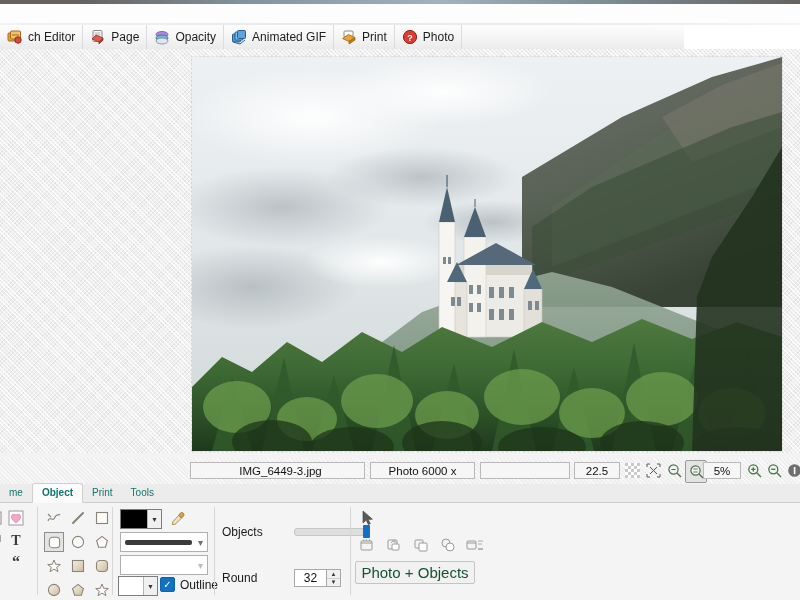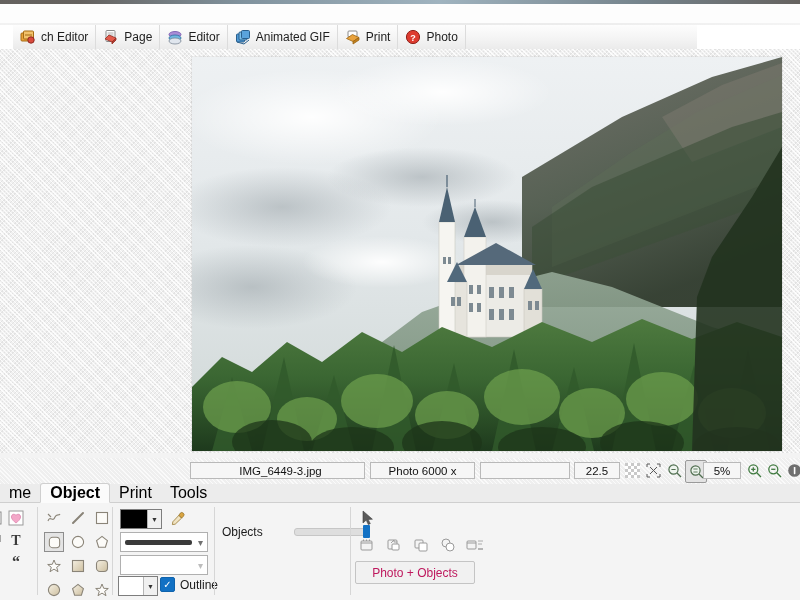--- a/index.html
+++ b/index.html
@@ -14,21 +14,21 @@
   .top-sliver{position:absolute;left:0;top:0;width:800px;height:4px;
     background:linear-gradient(90deg,#4a4643 0%,#4a4643 10%,#6a7f8c 30%,#8fa6b4 55%,#5d6e78 80%,#4a4643 100%);
     opacity:.85;}
   .top-white{position:absolute;left:0;top:4px;width:800px;height:20px;background:#fdfdfd;}
   .top-seam{position:absolute;left:0;top:23px;width:800px;height:2px;
     background:linear-gradient(90deg,#f2f2f2,#e8e8e8 40%,#ececec 70%,#f4f4f4);}
 
   
   .menubar{position:absolute;left:0;top:25px;width:684px;height:24px;
     background:linear-gradient(180deg,#fdfdfd 0%,#f4f4f4 55%,#ebebeb 100%);
-    border-bottom:1px solid #d3d3d3;display:flex;align-items:flex-end;margin-left:13px;}
+    border-bottom:1px solid #d3d3d3;display:flex;align-items:flex-end;}
   .menu-item{display:flex;align-items:center;height:24px;padding:0 7px;gap:5px;
     border-right:1px solid #dcdcdc;white-space:nowrap;cursor:default;}
   .menu-label{font-size:12px;color:#1e1e1e;}
   .mi-icon{width:16px;height:16px;flex:0 0 16px;position:relative;display:block;}
 
   
   .canvas-area{position:absolute;left:0;top:49px;width:800px;height:404px;
     background:#f0f0f0;
     background-image:
       repeating-linear-gradient(45deg, rgba(255,255,255,.85) 0 1px, rgba(0,0,0,0) 1px 3px),
@@ -52,21 +52,21 @@
   .sb-size{position:absolute;left:574px;top:462px;width:46px;}
   .sb-zoom{position:absolute;left:703px;top:462px;width:38px;}
   .sb-btn{position:absolute;top:460px;width:20px;height:21px;display:flex;
     align-items:center;justify-content:center;cursor:default;}
   .sb-btn.pressed{border:1px solid #9a9a9a;background:#e3e3e3;border-radius:2px;}
 
   
   .dock{position:absolute;left:0;top:484px;width:800px;height:116px;background:#f2f2f2;}
   .tabrow{position:absolute;left:0;top:0;height:18px;width:800px;
     border-bottom:1px solid #cfcfcf;background:#ececec;display:flex;align-items:flex-end;}
-  .tab{height:18px;line-height:18px;padding:0 9px;font-size:16px;color:#000000;
+  .tab{height:18px;line-height:18px;padding:0 9px;font-size:10px;color:#0f766e;
     cursor:default;white-space:nowrap;}
   .tab.active{background:#fbfbfb;border:1px solid #cfcfcf;border-bottom:1px solid #fbfbfb;
     border-radius:3px 3px 0 0;position:relative;top:1px;font-weight:600;margin-top:16px;}
 
   .panel{position:absolute;left:0;top:19px;width:800px;height:97px;background:#f4f4f4;}
   .vsep{position:absolute;top:4px;width:1px;height:88px;background:#d6d6d6;}
 
   
   .icgrid{position:absolute;display:grid;gap:2px;}
   .icbtn{width:20px;height:20px;display:flex;align-items:center;justify-content:center;
@@ -101,21 +101,21 @@
     box-sizing:border-box;display:flex;flex-direction:column;}
   .spinbtns div{flex:1;display:flex;align-items:center;justify-content:center;font-size:6px;color:#333;}
   .spinbtns div:first-child{border-bottom:1px solid #cfcfcf;}
 
   
   .arrowtool{position:absolute;width:20px;height:20px;display:flex;align-items:center;justify-content:center;}
   .orow{position:absolute;display:flex;gap:5px;}
   .obtn{width:22px;height:20px;display:flex;align-items:center;justify-content:center;cursor:default;}
   .pobtn{position:absolute;height:21px;border:1px solid #c4c4c4;background:#f1f1f1;
     display:flex;align-items:center;justify-content:center;border-radius:2px;
-    font-size:12px;color:#be185d;cursor:default;}
+    font-size:15px;color:#14532d;cursor:default;}
 </style>
 </head>
 <body>
 
 <div id="app">
 
   <div class="top-sliver"></div>
   <div class="top-white"></div>
   <div class="top-seam"></div>
 
@@ -146,21 +146,21 @@
     </div>
 
     <div class="menu-item">
       <span class="mi-icon">
         <svg viewBox="0 0 16 16" width="16" height="16">
           <ellipse cx="8" cy="5.5" rx="6" ry="3" fill="#a98cd6" stroke="#6d4ea8" stroke-width=".8"></ellipse>
           <ellipse cx="8" cy="9" rx="6" ry="3" fill="#6fb6e0" stroke="#2b6f9c" stroke-width=".8"></ellipse>
           <ellipse cx="8" cy="12" rx="6" ry="3" fill="#e0e6ee" stroke="#7a8796" stroke-width=".8"></ellipse>
         </svg>
       </span>
-      <span class="menu-label">Editor</span>
+      <span class="menu-label">Opacity</span>
     </div>
 
     <div class="menu-item">
       <span class="mi-icon">
         <svg viewBox="0 0 16 16" width="16" height="16">
           <rect x="1.5" y="5" width="8" height="8" rx="1" fill="#4f9ad6" stroke="#2a5f8c"></rect>
           <rect x="4" y="3" width="8" height="8" rx="1" fill="#7cc0ea" stroke="#2a5f8c"></rect>
           <rect x="6.5" y="1.5" width="8" height="8" rx="1" fill="#5aa3dc" stroke="#2a5f8c"></rect>
           <path d="M2 13 L9 15 L14 11" stroke="#2a5f8c" stroke-width="1" fill="none"></path>
         </svg>
@@ -570,20 +570,30 @@
       <div class="vsep" style="left:214px;"></div>
 
       <div class="frow" style="left:222px;top:20px;">
         <span class="flabel">Objects</span>
         <span class="slider">
           <span class="sthumb"></span>
         </span>
       </div>
 
 
+      <div class="frow" style="left:222px;top:66px;">
+        <span class="flabel">Round</span>
+        <span class="spin">
+          <span class="spinbox">32</span>
+          <span class="spinbtns">
+            <div>▲</div>
+            <div>▼</div>
+          </span>
+        </span>
+      </div>
 
       <div class="vsep" style="left:350px;"></div>
 
       <div class="arrowtool" style="left:358px;top:5px;">
         <svg width="14" height="16" viewBox="0 0 14 16">
           <path d="M2 1 L2 13 L5.2 10.1 L7.3 14.6 L9.3 13.7 L7.2 9.4 L11.4 9.2 Z" fill="#5a5a5a" stroke="#3d3d3d" stroke-width=".6"></path>
         </svg>
       </div>
 
       <div class="orow" style="left:356px;top:32px;">

